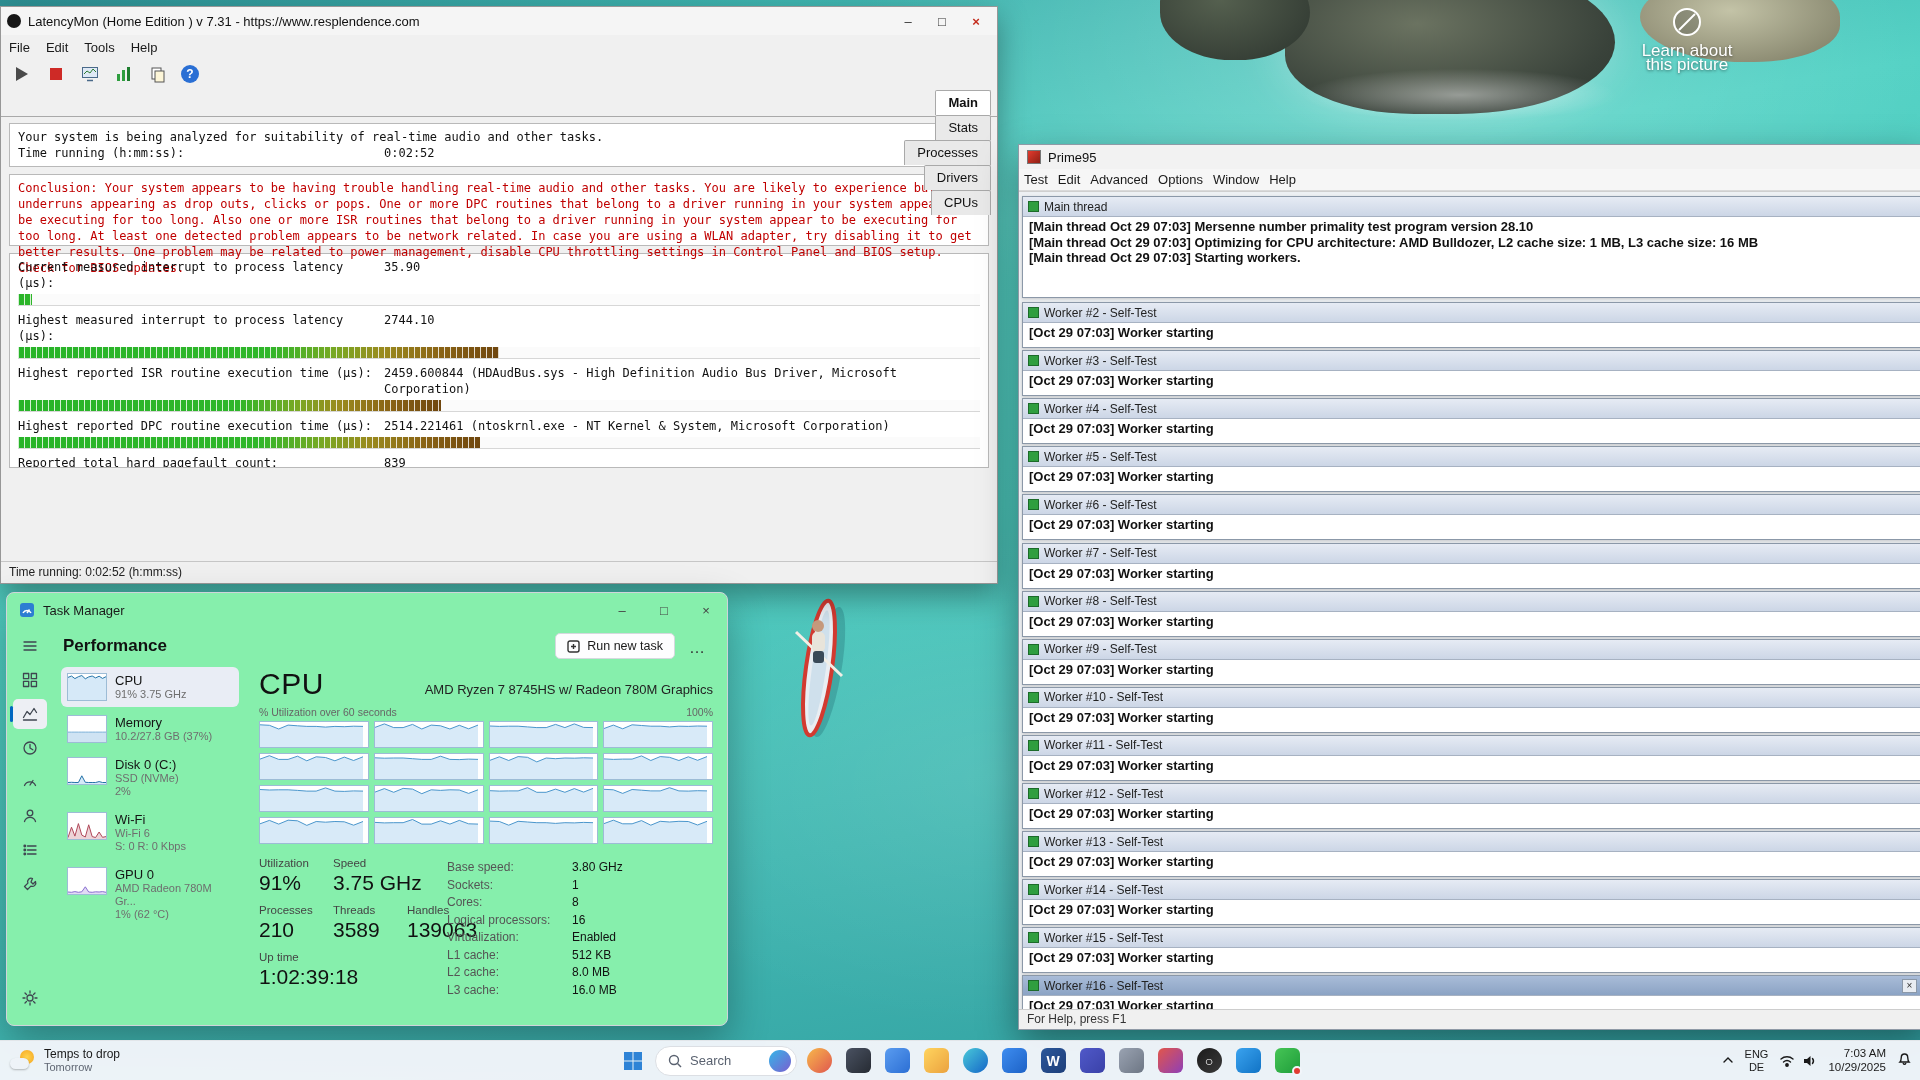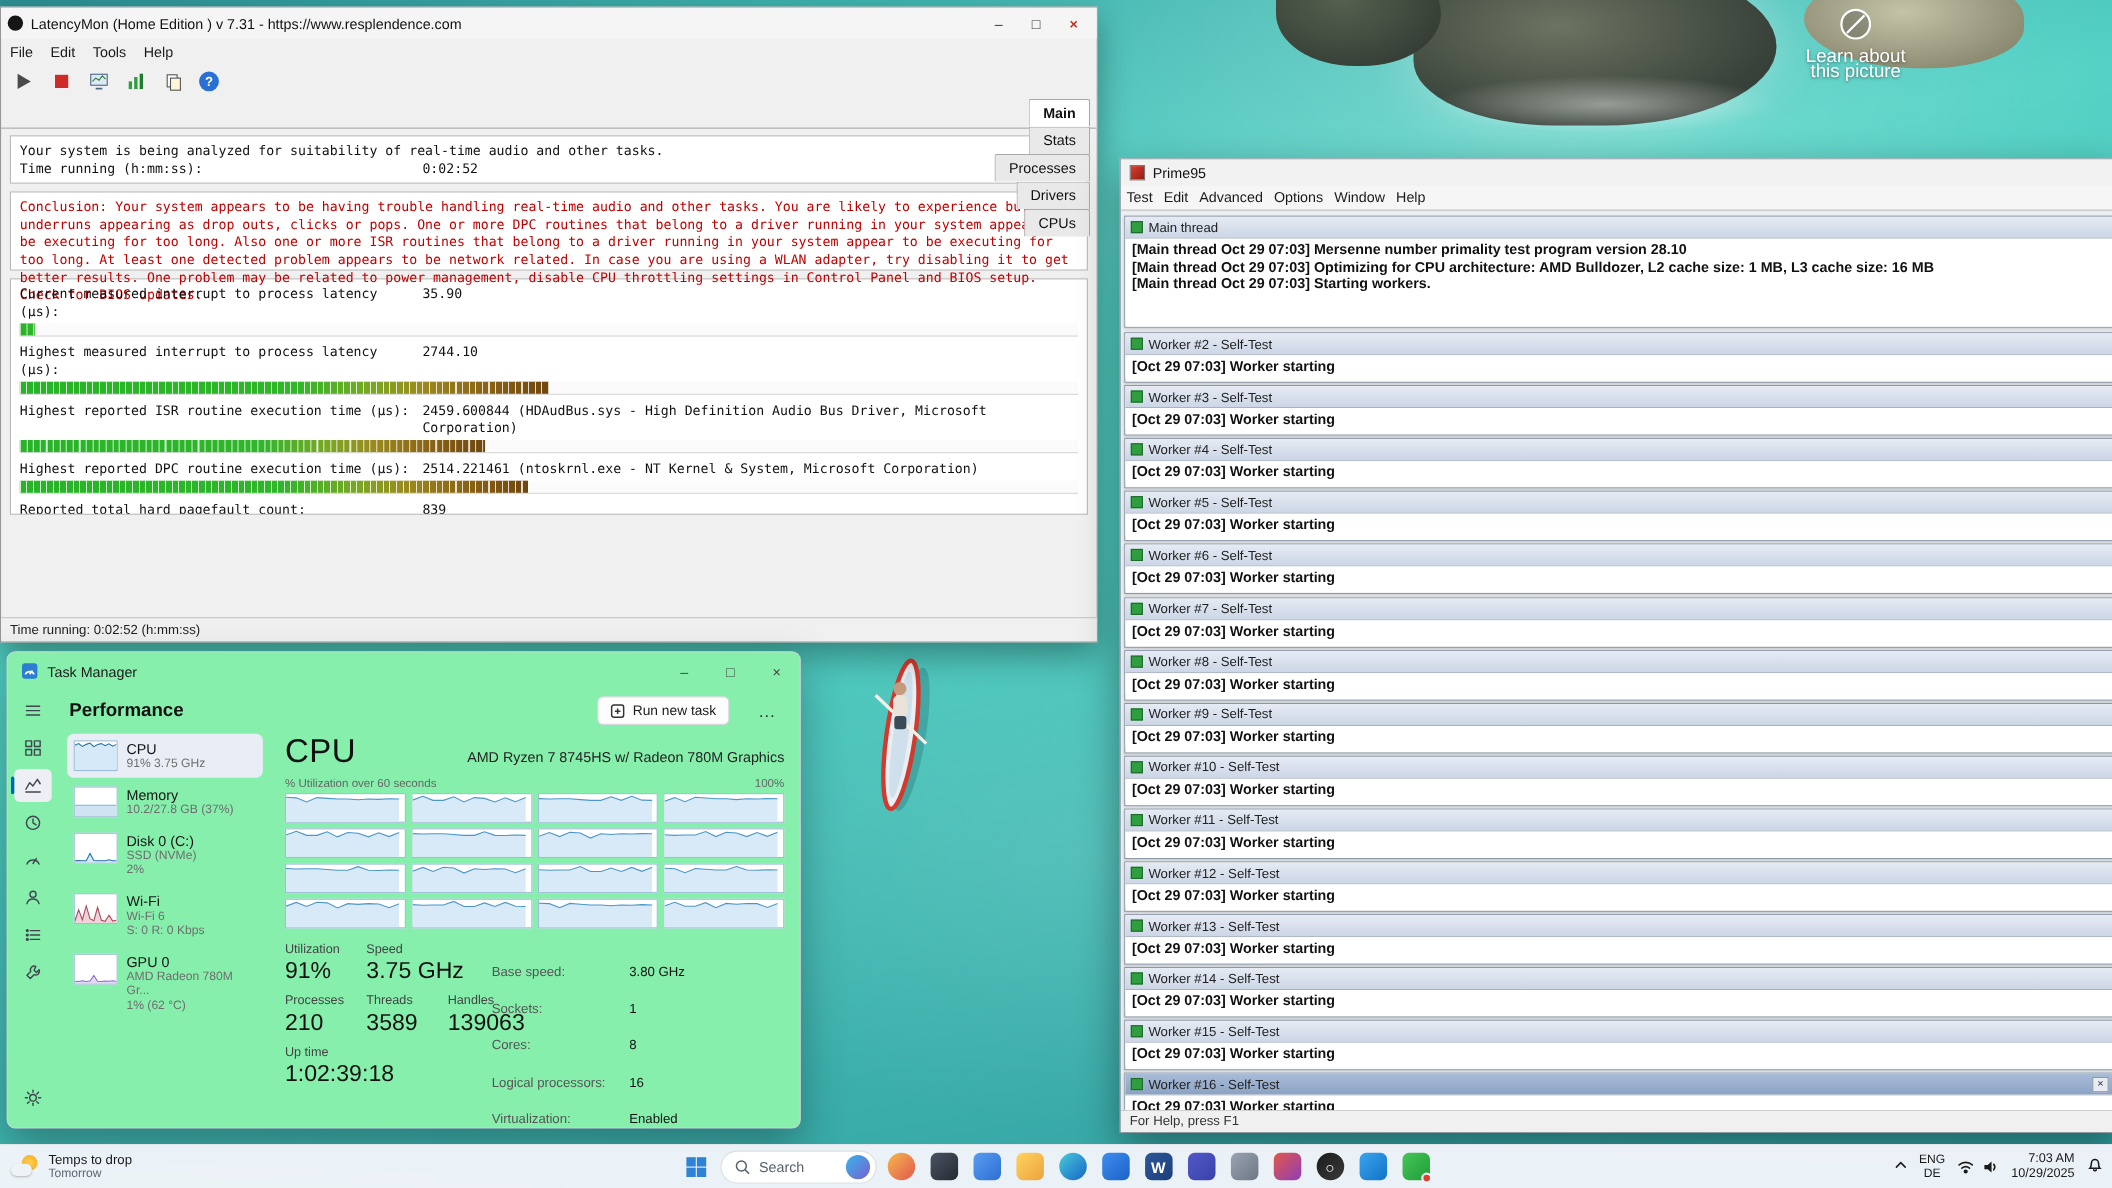--- a/index.html
+++ b/index.html
@@ -77,21 +77,21 @@
   .tm-body { display:flex; height:calc(100% - 34px); }
   .tm-rail { width:46px; display:flex; flex-direction:column; align-items:center; padding:2px 0 10px; }
   .tm-railbtn { width:34px; height:30px; display:flex; align-items:center; justify-content:center; border-radius:5px; position:relative; margin:2px 0; }
   .tm-railbtn.selected { background:#edeff4; }
   .tm-railbtn.selected::before { content:""; position:absolute; left:-3px; top:7px; width:3px; height:16px; border-radius:2px; background:#0067c0; }
   .tm-railbtn svg { stroke:#3f4650; fill:none; stroke-width:1.3; stroke-linecap:round; stroke-linejoin:round; }
   .tm-railspacer { flex:1; }
   .tm-content { flex:1; display:flex; flex-direction:column; min-width:0; }
   .tm-header { display:flex; align-items:center; padding:6px 14px 8px 10px; }
   .tm-page-title { font-size:17px; font-weight:600; color:#111; }
-  .tm-header-right { margin-left:auto; display:flex; align-items:flex-end; gap:18px; }
+  .tm-header-right { margin-left:auto; display:flex; align-items:flex-end; gap:6px; }
   .tm-runbtn { display:flex; align-items:center; gap:7px; font-size:12.5px; color:#1a1a1a; background:#fdfdfe;
     border:1px solid #d5d9de; border-radius:5px; padding:5px 11px; font-family:inherit; }
   .tm-runbtn svg { stroke:#333; fill:none; stroke-width:1.4; }
   .tm-more { border:none; background:transparent; font-size:16px; color:#333; padding:2px 8px; font-family:inherit; }
   .tm-cols { display:flex; flex:1; min-height:0; }
   .tm-list { width:190px; padding:0 4px 0 8px; }
   .tm-item { display:flex; gap:8px; padding:6px 6px; border-radius:6px; margin-bottom:2px; align-items:flex-start; }
   .tm-item.selected { background:#e9edf5; }
   .tm-thumb { width:40px; height:28px; border:1px solid #9dbcd6; background:#fff; flex:none; overflow:hidden; }
   .tm-item-name { font-size:13px; color:#141414; line-height:15px; }
@@ -103,21 +103,21 @@
   .tm-graphlabels { display:flex; justify-content:space-between; font-size:10.5px; color:#666; margin:5px 0 3px;gap:36px; }
   .tm-grid { display:grid; grid-template-columns:repeat(4,1fr); gap:5px; }
   .tm-cell { height:27px; border:1px solid #9dbcd6; background:#fff; overflow:hidden; }
   .tm-stats { display:flex; margin-top:13px; }
   .tm-stats-left { width:188px; flex:none; }
   .tm-sgroup { display:flex; margin-bottom:9px; }
   .tm-scol { margin-right:12px; min-width:62px; }
   .tm-slabel { font-size:11.5px; color:#444; margin-bottom:2px; white-space:nowrap; }
   .tm-sval { font-size:21px; font-weight:300; color:#111; white-space:nowrap; }
   .tm-stats-right { flex:1; padding-top:2px; }
-  .tm-drow { display:flex; font-size:12px; line-height:17.5px;margin-top:16px; }
+  .tm-drow { display:flex; font-size:12px; line-height:17.5px; }
   .tm-dlabel { width:125px; color:#555; flex:none; }
   .tm-dval { color:#111; }
 
   
   #prime95 { position:absolute; left:1018px; top:144px; width:912px; height:886px; background:#f0f0f0;
     border:1px solid #8f9aa6; box-shadow:0 14px 36px rgba(0,0,0,.40); z-index:12; display:flex; flex-direction:column; }
   .p95-titlebar { height:24px; display:flex; align-items:center; gap:7px; padding:0 8px; background:#f2f2f2; font-size:13px; color:#111; }
   .p95-appicon { width:14px; height:14px; background:linear-gradient(135deg,#e33b2e,#8e1f14); border:1px solid #777; flex:none; }
   .p95-menubar { height:22px; display:flex; align-items:center; font-size:13px; background:#f6f6f6; border-bottom:1px solid #d9d9d9; color:#1a1a1a; }
   .p95-menu-item { padding:2px 5px; }

